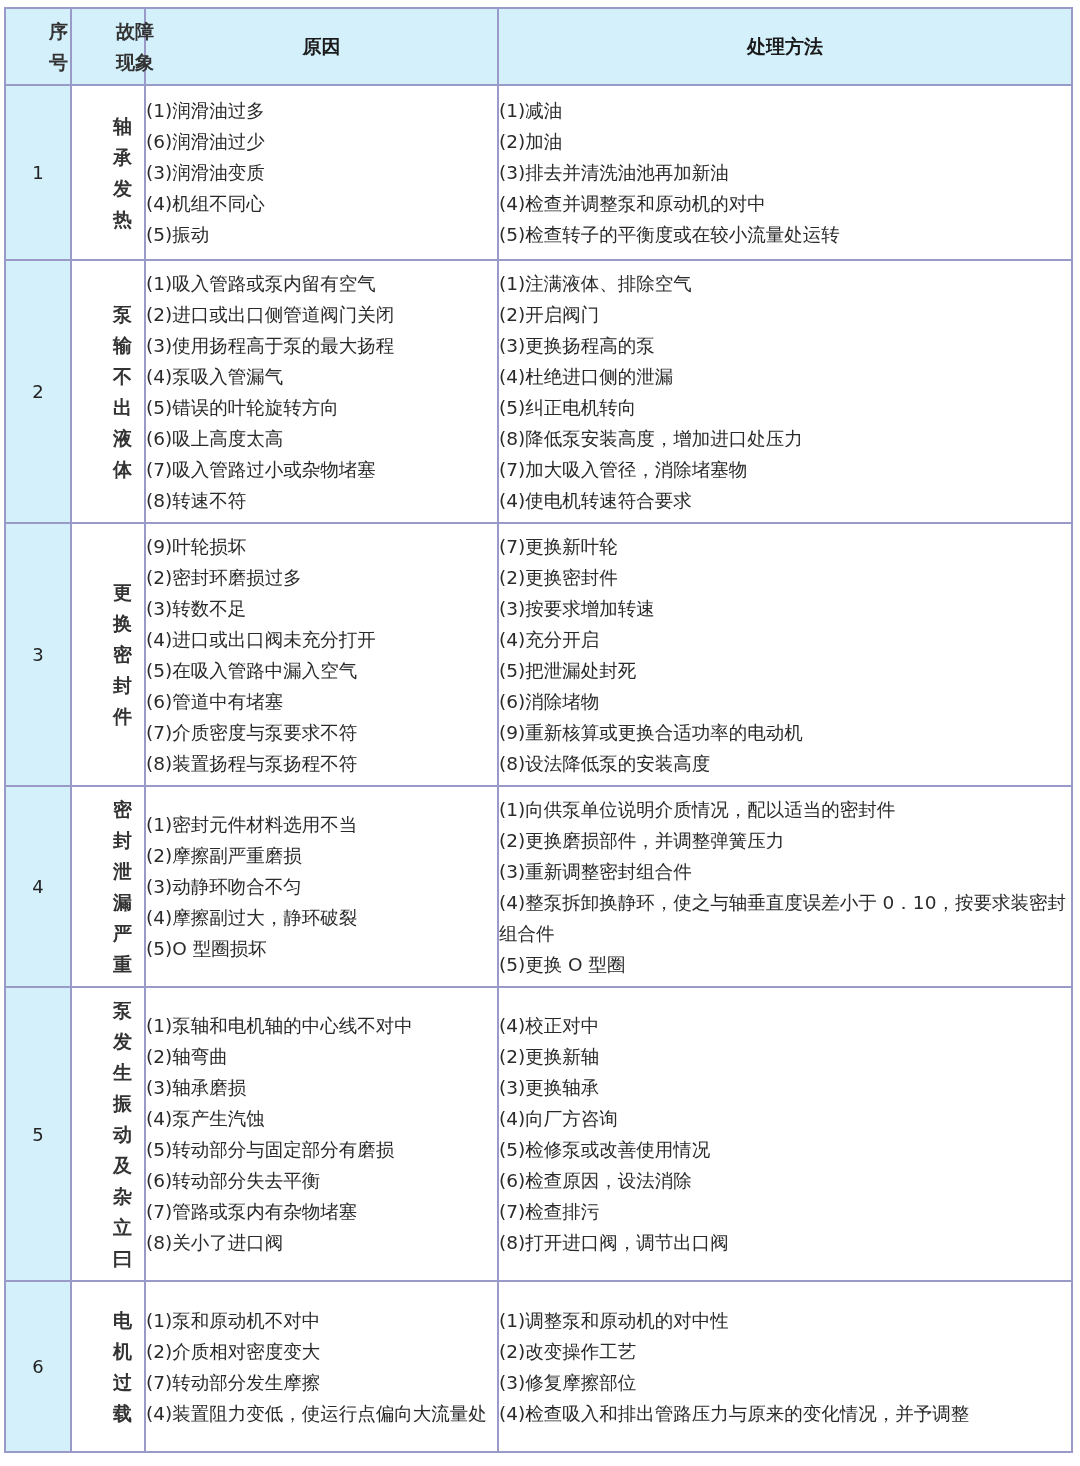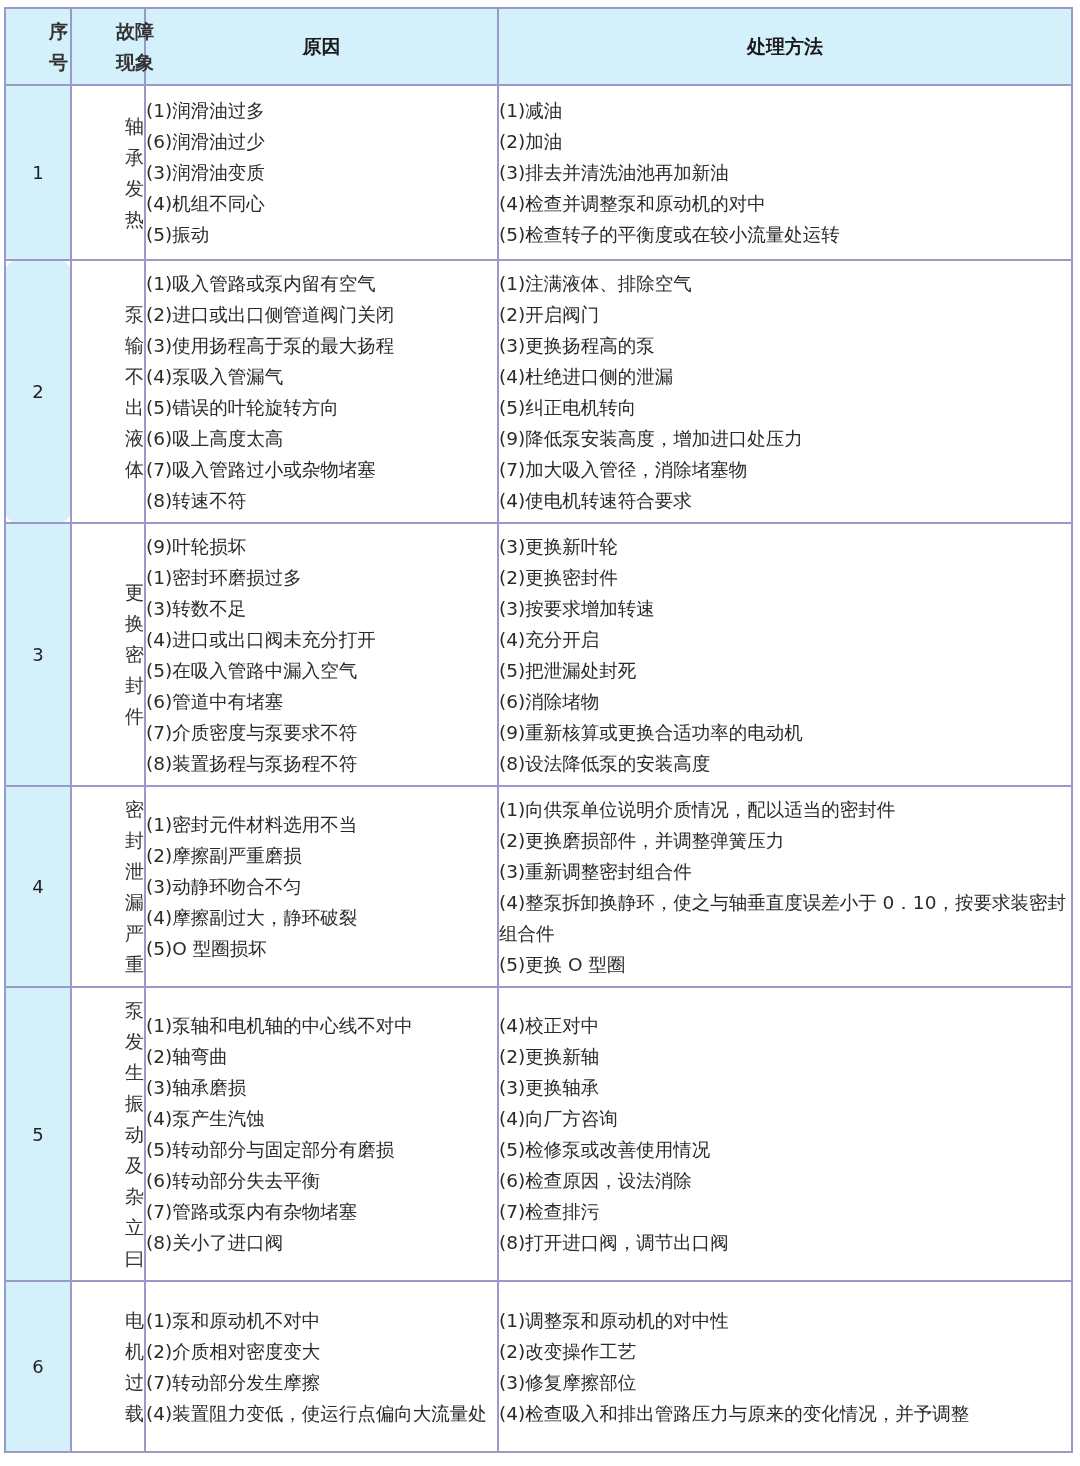--- a/index.html
+++ b/index.html
@@ -40,22 +40,23 @@
     text-align: center;
     line-height: 31px;
   }
   td.no-cell {
     background: #d4f1fb;
     text-align: center;
     font-size: 18px;
     color: #222;
   }
   td.sym-cell {
-    text-align: right;
+    text-align: left;
     vertical-align: middle;
+    font-weight: bold;
   }
   .sym-chars {
     display: inline-block;
     width: 22px;
     font-size: 19px;
     line-height: 31px;
     color: #333;
     word-break: break-all;
     margin-left: 41px;
   }
@@ -64,21 +65,21 @@
     padding: 10px 14px 10px 14px;
   }
   .list-line {
     display: block;
     font-size: 18.5px;
     line-height: 31px;
     color: #2a2a2a;
     white-space: normal;
   }
   tr.row-1 td { height: 173px; }
-  tr.row-2 td { height: 261px; border-radius: 13px; }
+  tr.row-2 td { height: 261px; }
   tr.row-3 td { height: 261px; }
   tr.row-4 td { height: 199px; }
   tr.row-5 td { height: 292px; }
   tr.row-6 td { height: 169px; }
 </style>
 </head>
 <body>
 
 <table class="fault-table">
   <colgroup>
@@ -128,41 +129,41 @@
         <span class="list-line">(6)吸上高度太高</span>
         <span class="list-line">(7)吸入管路过小或杂物堵塞</span>
         <span class="list-line">(8)转速不符</span>
       </td>
       <td class="list-cell">
         <span class="list-line">(1)注满液体、排除空气</span>
         <span class="list-line">(2)开启阀门</span>
         <span class="list-line">(3)更换扬程高的泵</span>
         <span class="list-line">(4)杜绝进口侧的泄漏</span>
         <span class="list-line">(5)纠正电机转向</span>
-        <span class="list-line">(9)降低泵安装高度，增加进口处压力</span>
+        <span class="list-line">(8)降低泵安装高度，增加进口处压力</span>
         <span class="list-line">(7)加大吸入管径，消除堵塞物</span>
         <span class="list-line">(4)使电机转速符合要求</span>
       </td>
     </tr>
 
     <tr class="row-3">
       <td class="no-cell">3</td>
       <td class="sym-cell"><span class="sym-chars">更换密封件</span></td>
       <td class="list-cell">
         <span class="list-line">(9)叶轮损坏</span>
-        <span class="list-line">(1)密封环磨损过多</span>
+        <span class="list-line">(2)密封环磨损过多</span>
         <span class="list-line">(3)转数不足</span>
         <span class="list-line">(4)进口或出口阀未充分打开</span>
         <span class="list-line">(5)在吸入管路中漏入空气</span>
         <span class="list-line">(6)管道中有堵塞</span>
         <span class="list-line">(7)介质密度与泵要求不符</span>
         <span class="list-line">(8)装置扬程与泵扬程不符</span>
       </td>
       <td class="list-cell">
-        <span class="list-line">(3)更换新叶轮</span>
+        <span class="list-line">(7)更换新叶轮</span>
         <span class="list-line">(2)更换密封件</span>
         <span class="list-line">(3)按要求增加转速</span>
         <span class="list-line">(4)充分开启</span>
         <span class="list-line">(5)把泄漏处封死</span>
         <span class="list-line">(6)消除堵物</span>
         <span class="list-line">(9)重新核算或更换合适功率的电动机</span>
         <span class="list-line">(8)设法降低泵的安装高度</span>
       </td>
     </tr>
 

